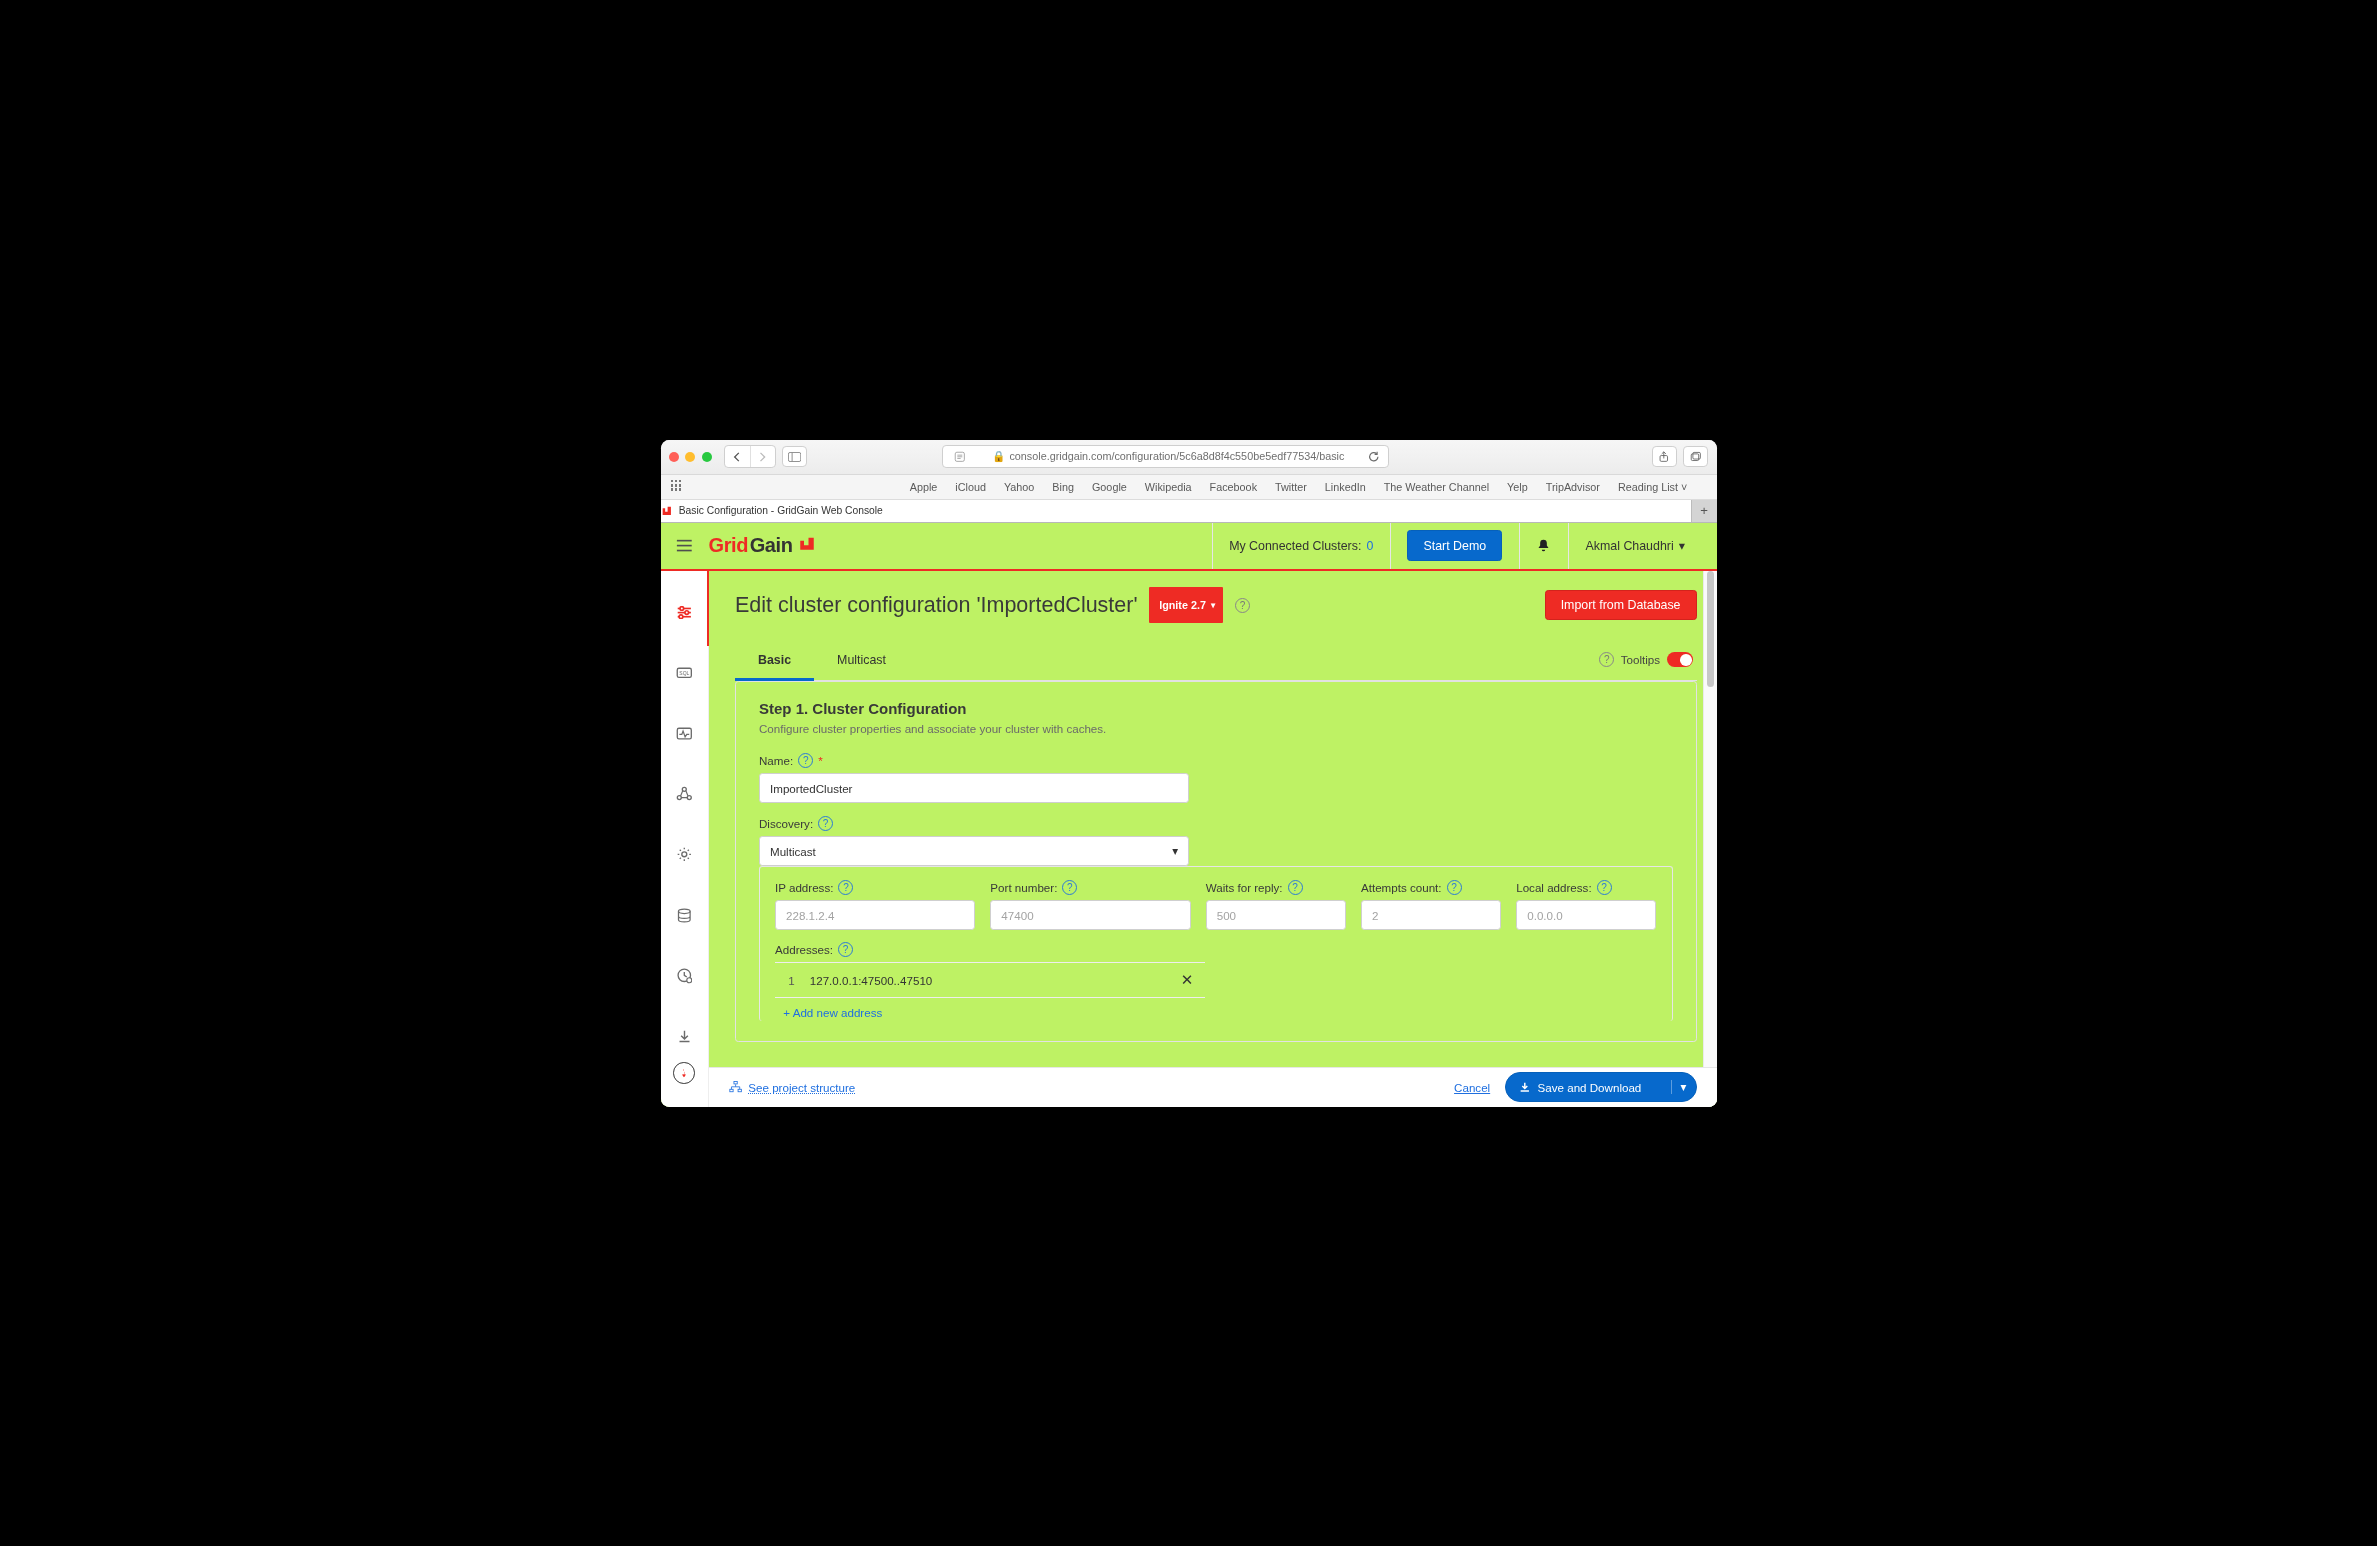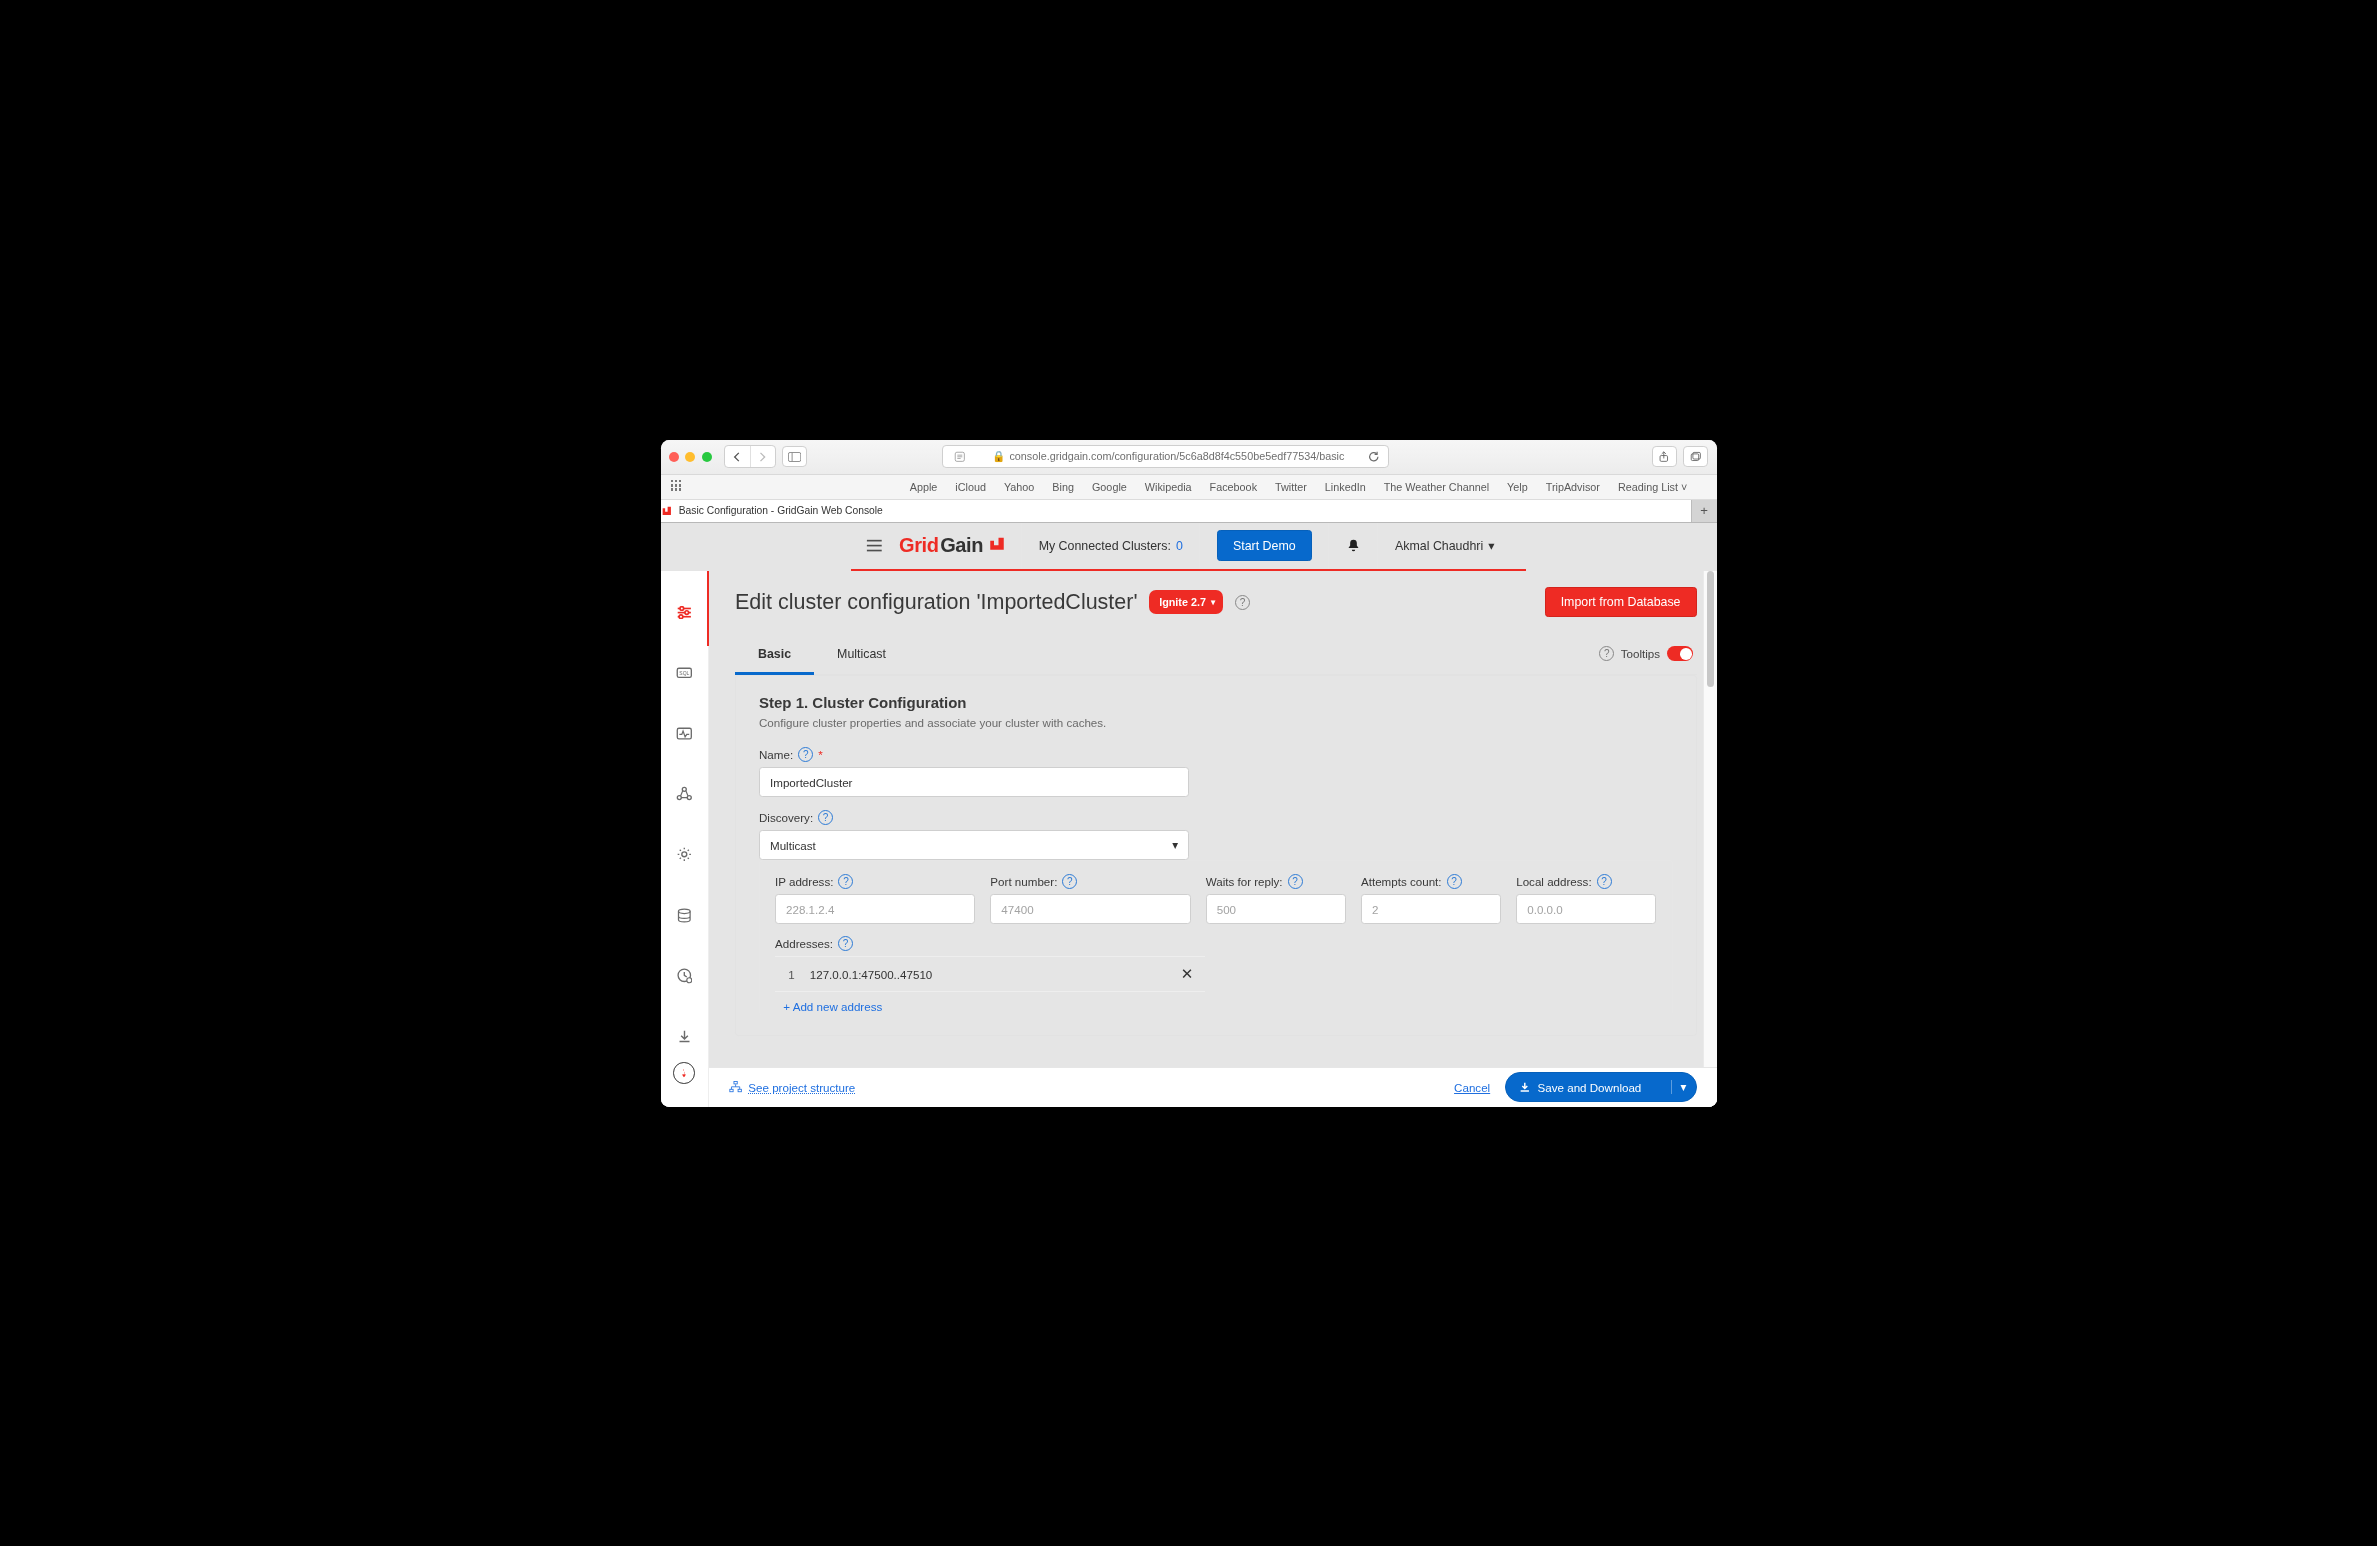--- a/index.html
+++ b/index.html
@@ -47,21 +47,21 @@
   .bookmarkbar .spacer{flex:0 0 190px;}
   .bookmarkbar a{color:#5a5a5a;text-decoration:none;}
 
   .tabbar{height:23px;background:#c8c8c8;display:flex;align-items:stretch;border-bottom:0.8px solid #b8b8b8;}
   .tab{flex:1;background:#dedede;display:flex;align-items:center;justify-content:flex-start;gap:6.6px;font-size:10.3px;color:#333;border-right:0.8px solid #bcbcbc;}
   .tab.active{background:#fff;}
   .newtab{width:25px;display:flex;align-items:center;justify-content:center;color:#555;background:#d4d4d4;}
   .tab .favicon{width:11.6px;height:11.6px;}
 
   
-  .app{flex:1;display:flex;flex-direction:column;background:#e5e5e5;min-height:0;align-items:center;}
+  .app{flex:1;display:flex;flex-direction:column;background:#bef264;min-height:0;}
   .app-header{height:48px;border-bottom:2.5px solid #ee2b24;display:flex;align-items:center;padding:0 15px;gap:15px;}
   .hamburger{width:18px;color:#4f4f4f;}
   .logo{font-size:20px;font-weight:700;letter-spacing:-0.4px;display:flex;align-items:center;gap:1.7px;}
   .logo .g{color:#ee2b24;} .logo .rest{color:#333;}
   .logo .shard{display:inline-block;margin-left:3.3px;position:relative;top:-2.5px;}
   .logo .shard svg{width:18px;height:18px;}
   .hdr-right{margin-left:auto;display:flex;align-items:stretch;height:100%;}
   .hdr-seg{display:flex;align-items:center;padding:0 16.6px;border-left:0.8px solid #e6e6e6;font-size:12.4px;color:#333;gap:5px;}
   .clusters .count{color:#1f6fe0;}
   .demo-btn{margin:8.3px 0;padding:0 15px;height:31px;border-radius:3.3px;background:#0769cc;border:0.8px solid #0660ba;color:#fff;font-size:12.4px;font-weight:500;display:flex;align-items:center;}
@@ -73,21 +73,21 @@
   .sidebar::before{content:"";position:absolute;top:0;left:46px;width:2.5px;height:75px;background:#ee2b24;}
   .side-ico{width:18px;height:18px;display:flex;align-items:center;justify-content:center;color:#6b6b6b;}
   .side-ico.active{color:#ee2b24;}
   .sidebar .bottom{margin-top:auto;padding-bottom:23px;display:flex;flex-direction:column;align-items:center;gap:16.6px;}
   .ignite-badge{width:21.5px;height:21.5px;border-radius:50%;border:1.7px solid #333;display:flex;align-items:center;justify-content:center;font-size:5px;color:#333;position:relative;}
 
   .content{flex:1;overflow:auto;padding:16.6px 0 0 0;min-width:0;position:relative;}
   .content-inner{padding:0 20px 0 26.5px;}
   .page-title-row{display:flex;align-items:center;gap:11.6px;margin-bottom:16.6px;}
   .page-title{font-size:21.5px;font-weight:400;color:#393939;}
-  .ignite-pill{background:#ee2b24;color:#fff;height:24px;border-radius:7px;display:flex;align-items:center;padding:0 8.3px 0 10px;font-size:10.8px;font-weight:600;gap:5px;}
+  .ignite-pill{background:#ee2b24;color:#fff;height:36px;border-radius:1px;display:flex;align-items:center;padding:0 8.3px 0 10px;font-size:10.8px;font-weight:600;gap:5px;}
   .ignite-pill .caret{font-size:8.3px;}
   .help-q{width:15px;height:15px;border:1.2px solid #888;border-radius:50%;color:#777;font-size:10px;display:inline-flex;align-items:center;justify-content:center;}
   .help-q.blue{border-color:#2d7bd6;color:#2d7bd6;}
   .import-btn{margin-left:auto;height:30px;padding:6px 15px;background:#ee2b24;border:0.8px solid #d3231c;border-radius:3.3px;color:#fff;font-size:12.4px;font-weight:500;}
 
   .tabs-row{display:flex;align-items:center;border-bottom:0.8px solid #e2e2e2;margin-top:10px;}
   .tab-btn{padding:13.2px 23px;font-size:12.4px;color:#333;position:relative;}
   .tab-btn.active{font-weight:600;}
   .tab-btn.active::after{content:"";position:absolute;left:0;right:0;bottom:-0.8px;height:2.5px;background:#0769cc;}
   .tooltips-toggle{margin-left:auto;display:flex;align-items:center;gap:6.6px;font-size:11.6px;color:#444;padding-right:3.3px;}

